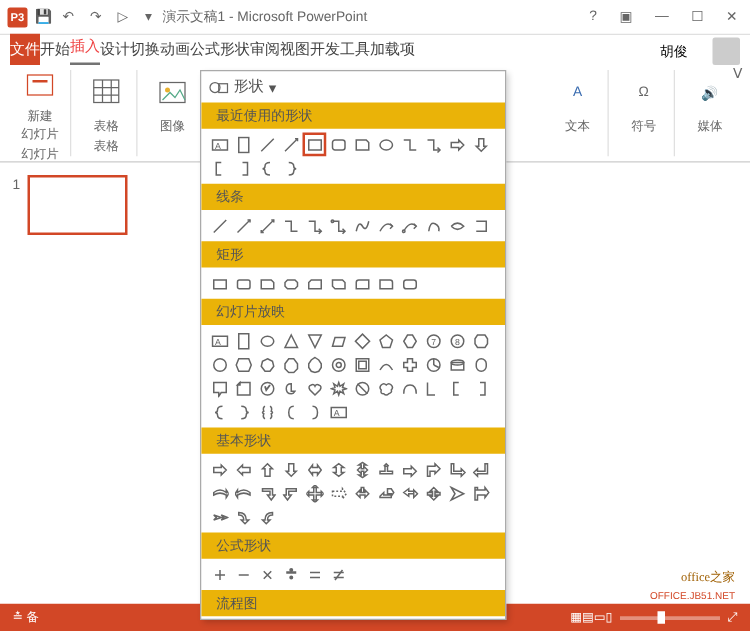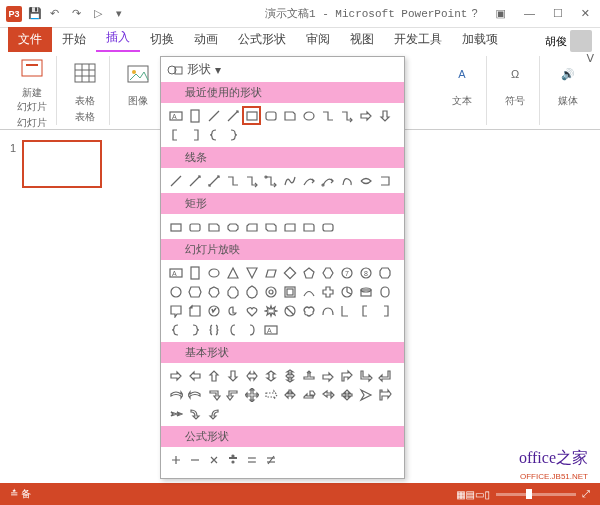--- a/index.html
+++ b/index.html
@@ -1,47 +1,47 @@
 <!DOCTYPE html>
 <html><head>
 <meta charset="utf-8">
 <style>
 * { margin: 0; padding: 0; box-sizing: border-box; font-family: "Microsoft YaHei", SimSun, sans-serif; }
 body { width: 600px; height: 505px; background: #fff; font-size: 11px; overflow: hidden; position: relative; }
 .titlebar { height: 28px; background: #fff; display: flex; align-items: center; padding: 0 6px; border-bottom: 1px solid #e0e0e0; }
 .app-icon { width: 16px; height: 16px; background: #d24726; color: #fff; font-size: 9px; font-weight: bold; display: flex; align-items: center; justify-content: center; border-radius: 2px; margin-right: 6px; }
 .qat { display: flex; gap: 8px; align-items: center; }
 .qat-icon { width: 14px; height: 14px; color: #666; cursor: pointer; }
-.title { flex: 1; text-align: right; color: #666; font-size: 11px; font-family: Liberation Mono, monospace; }
+.title { flex: 1; text-align: left; color: #666; font-size: 11px; }
 .winctrl { display: flex; gap: 10px; color: #666; }
 .winctrl span { cursor: pointer; padding: 0 4px; }
 .tabs { height: 24px; display: flex; align-items: flex-end; padding-left: 8px; }
-.tab { padding: 4px 10px; font-size: 12px; cursor: pointer; color: #444; }
+.tab { padding: 4px 0; font-size: 12px; cursor: pointer; color: #444; }
 .tab.file { background: #d24726; color: #fff; }
-.tab.active { color: #6d28d9; border-bottom: 2px solid #d946ef; }
-.avatar { margin-left: auto; display: flex; align-items: center; gap: 3px; padding-right: 8px; font-size: 11px; }
+.tab.active { color: #ef4444; border-bottom: 2px solid #737373; }
+.avatar { margin-left: auto; display: flex; align-items: center; gap: 20px; padding-right: 8px; font-size: 11px; }
 .avatar-img { width: 22px; height: 22px; background: #ccc; border-radius: 2px; }
 .ribbon { height: 78px; background: #fff; border-bottom: 1px solid #ccc; display: flex; padding: 4px 8px; gap: 4px; }
 .rgroup { display: flex; flex-direction: column; align-items: center; border-right: 1px solid #e0e0e0; padding: 0 6px; }
 .rgroup:last-child { border-right: none; }
 .rbig { width: 36px; height: 36px; display: flex; align-items: center; justify-content: center; color: #d24726; }
 .rlabel { font-size: 10px; color: #666; margin-top: 2px; text-align: center; }
 .shapes-btn { display: flex; align-items: center; gap: 2px; padding: 2px 6px; border: 1px solid transparent; cursor: pointer; color: #444; font-size: 11px; }
 .content { display: flex; height: calc(100% - 130px); }
 .slidenav { width: 110px; padding: 10px 8px; }
 .thumb { border: 2px solid #d24726; width: 80px; height: 48px; background: #fff; margin-left: 14px; position: relative; }
 .thumb-num { position: absolute; left: -14px; top: 0; font-size: 11px; color: #666; }
 .shapes-menu { position: absolute; left: 160px; top: 56px; width: 245px; background: #fff; border: 1px solid #aaa; box-shadow: 2px 2px 5px rgba(0,0,0,.2); z-index: 10; max-height: 440px; overflow: hidden; }
 .shapes-header { padding: 4px 6px; display: flex; align-items: center; gap: 4px; color: #555; font-size: 12px; }
-.cat { background: #f9a8d4; padding: 3px 24px; font-size: 11px; color: #555; }
+.cat { background: #eab308; padding: 3px 12px; font-size: 11px; color: #555; }
 .grid { display: flex; flex-wrap: wrap; padding: 3px 5px; gap: 0; }
 .shp { width: 19px; height: 19px; display: flex; align-items: center; justify-content: center; color: #555; cursor: pointer; }
 .shp.selected { border: 2px solid #d24726; }
 .shp svg { width: 14px; height: 14px; stroke: #666; stroke-width: 1.2; fill: none; }
-.watermark1 { position: absolute; right: 12px; bottom: 36px; color: #4c1d95; font-size: 16px; font-family: serif; }
+.watermark1 { position: absolute; right: 12px; bottom: 36px; color: #a16207; font-size: 10px; font-family: serif; }
 .watermark1-sub { position: absolute; right: 12px; bottom: 24px; color: #d24726; font-size: 8px; }
 .watermark2 { position: absolute; right: 12px; bottom: 2px; font-size: 18px; font-weight: bold; }
 .watermark2 .g { color: #4a8c2b; }
 .watermark2 .o { color: #6fa84f; font-size: 10px; }
 .statusbar { position: absolute; bottom: 0; left: 0; right: 0; height: 22px; background: #d24726; color: #fff; display: flex; align-items: center; padding: 0 10px; font-size: 10px; }
 .statusbar .spacer { flex: 1; }
 .zoom-slider { width: 80px; height: 3px; background: #fff6; margin: 0 6px; position: relative; }
 .zoom-thumb { width: 6px; height: 10px; background: #fff; position: absolute; top: -4px; left: 30px; }
 .menu-collapse { position: absolute; right: 6px; top: 52px; color: #666; cursor: pointer; z-index: 5; }
 </style>
@@ -64,20 +64,21 @@
     <span>—</span>
     <span>☐</span>
     <span>✕</span>
   </div>
 </div>
 
 <div class="tabs">
   <div class="tab file">文件</div>
   <div class="tab">开始</div>
   <div class="tab active">插入</div>
+  <div class="tab">设计</div>
   <div class="tab">切换</div>
   <div class="tab">动画</div>
   <div class="tab">公式形状</div>
   <div class="tab">审阅</div>
   <div class="tab">视图</div>
   <div class="tab">开发工具</div>
   <div class="tab">加载项</div>
   <div class="avatar">
     <span>胡俊</span>
     <div class="avatar-img"></div>
@@ -763,20 +764,21 @@
         </svg>
       </div>
       <div class="shp">
         <svg>
           <line x1="3" y1="5" x2="11" y2="5"></line>
           <line x1="3" y1="9" x2="11" y2="9"></line>
           <line x1="4" y1="11" x2="10" y2="3"></line>
         </svg>
       </div>
     </div>
+  <div class="cat">流程图</div>
   <div class="grid"></div>
 </div>
 
 <div class="watermark1">office之家</div>
 <div class="watermark1-sub">OFFICE.JB51.NET</div>
 <div class="watermark2"><span class="g">shan</span><span class="g">cun</span><span class="o">.net</span></div>
 
 <div class="statusbar">
   <span>≛ <span>备</span></span>
   <div class="spacer"></div>

